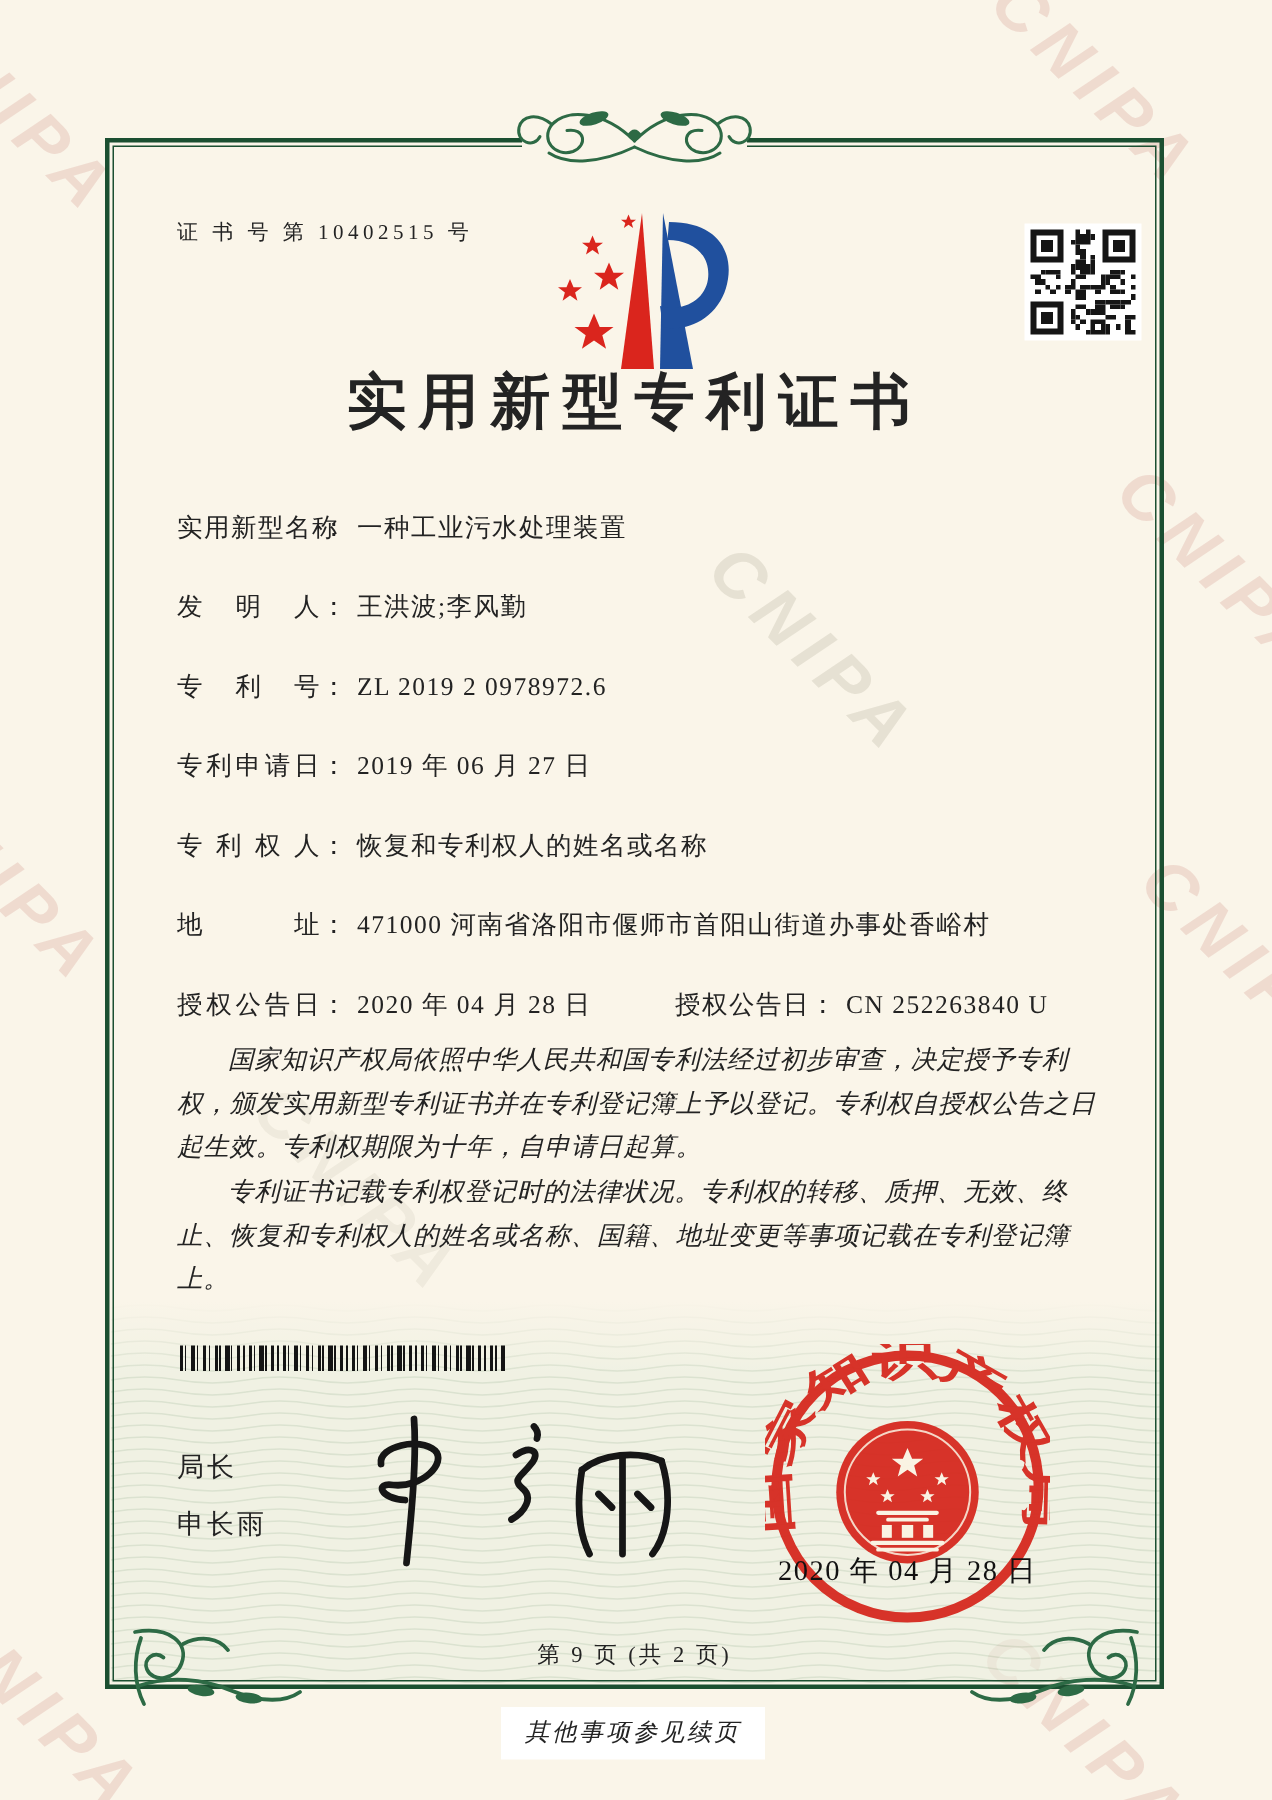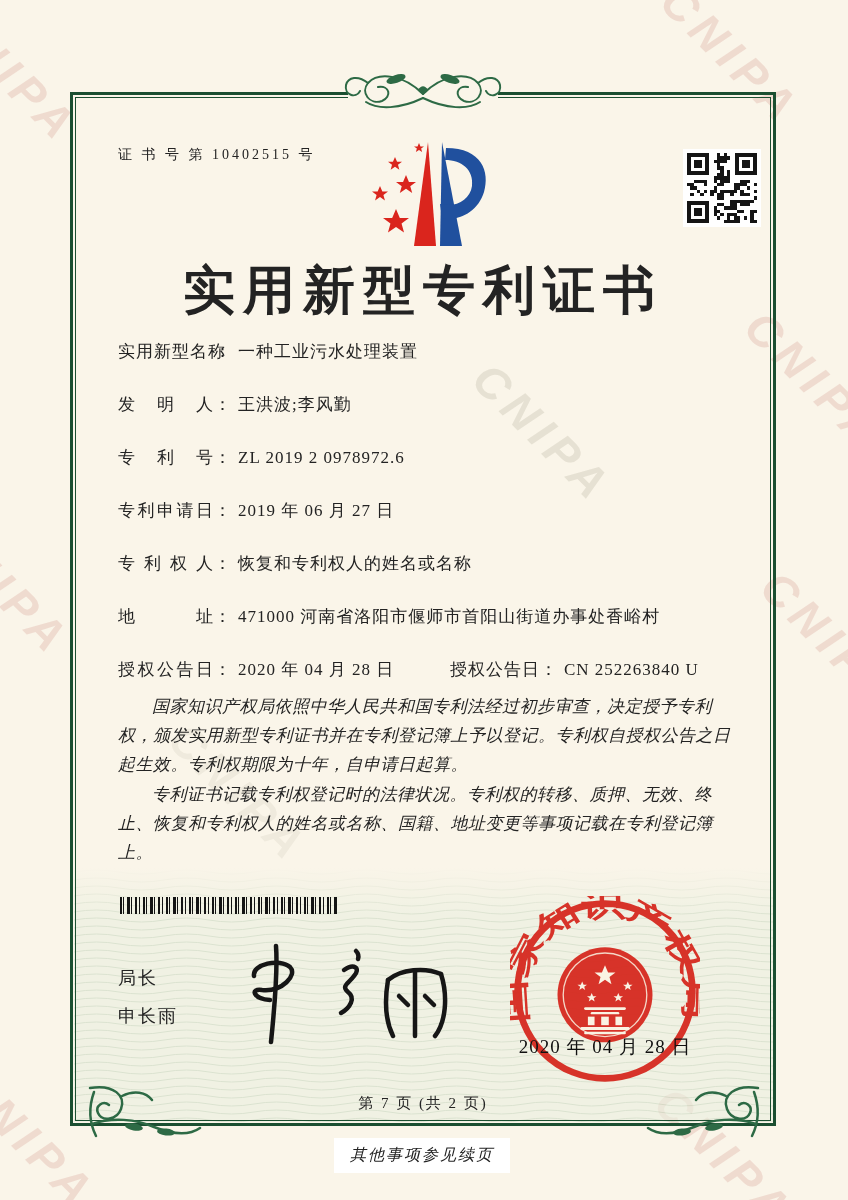--- a/index.html
+++ b/index.html
@@ -32,22 +32,22 @@
   .cert-no{position:absolute;left:118px;top:146px;font-size:14px;letter-spacing:3px;z-index:4;}
   .logo{position:absolute;left:350px;top:138px;z-index:4;}
   .qr{position:absolute;left:683px;top:149px;width:70px;height:70px;background:#fff;
       padding:4px;z-index:4;}
   .qr-grid{position:relative;width:70px;height:70px;display:grid;
       grid-template-columns:repeat(21,1fr);grid-template-rows:repeat(21,1fr);}
   .qr-cell{background:#151515;}
   .qr-finder{position:absolute;width:14px;height:14px;border:4px solid #151515;background:#fff;}
   .qr-finder::after{content:"";position:absolute;left:3px;top:3px;width:8px;height:8px;background:#151515;}
   .qr-f-tl{left:0;top:0;} .qr-f-tr{right:0;top:0;} .qr-f-bl{left:0;bottom:0;}
-  .title{position:absolute;left:70px;top:256px;width:706px;text-align:center;
-      font-size:52px;font-weight:bold;letter-spacing:8px;z-index:4;}
+  .title{position:absolute;left:70px;top:240px;width:706px;text-align:center;
+      font-size:40px;font-weight:bold;letter-spacing:8px;z-index:4;}
   
   .fields{position:absolute;left:118px;top:340px;width:620px;z-index:4;font-size:17px;}
   .frow{height:24px;margin-bottom:29px;position:relative;white-space:nowrap;letter-spacing:1px;}
   .flabel{display:inline-block;width:96px;text-align:justify;text-align-last:justify;}
   .fsep{margin-right:6px;}
   .fpair2{position:absolute;left:332px;top:0;}
   
   .paras{position:absolute;left:118px;top:692px;width:615px;z-index:4;
       font-size:17px;line-height:1.72;font-style:italic;letter-spacing:.5px;}
   .paras p{margin:0;text-indent:2em;}
@@ -696,16 +696,16 @@
         <rect x="82" y="127" width="7" height="9"></rect>
         <rect x="96" y="127" width="8" height="9"></rect>
         <rect x="111" y="127" width="7" height="9"></rect>
         <rect x="74" y="138" width="52" height="3" rx="1.5"></rect>
         <rect x="78" y="143" width="44" height="2.6" rx="1.3"></rect>
       </g>
     </g>
   </svg>
   <div class="seal-date">2020 年 04 月 28 日</div>
 
-  <div class="page-info">第 7 页 (共 2 页)</div>
+  <div class="page-info">第 9 页 (共 2 页)</div>
   <div class="cont-note">其他事项参见续页</div>
 
 </div>
 
 </body></html>

